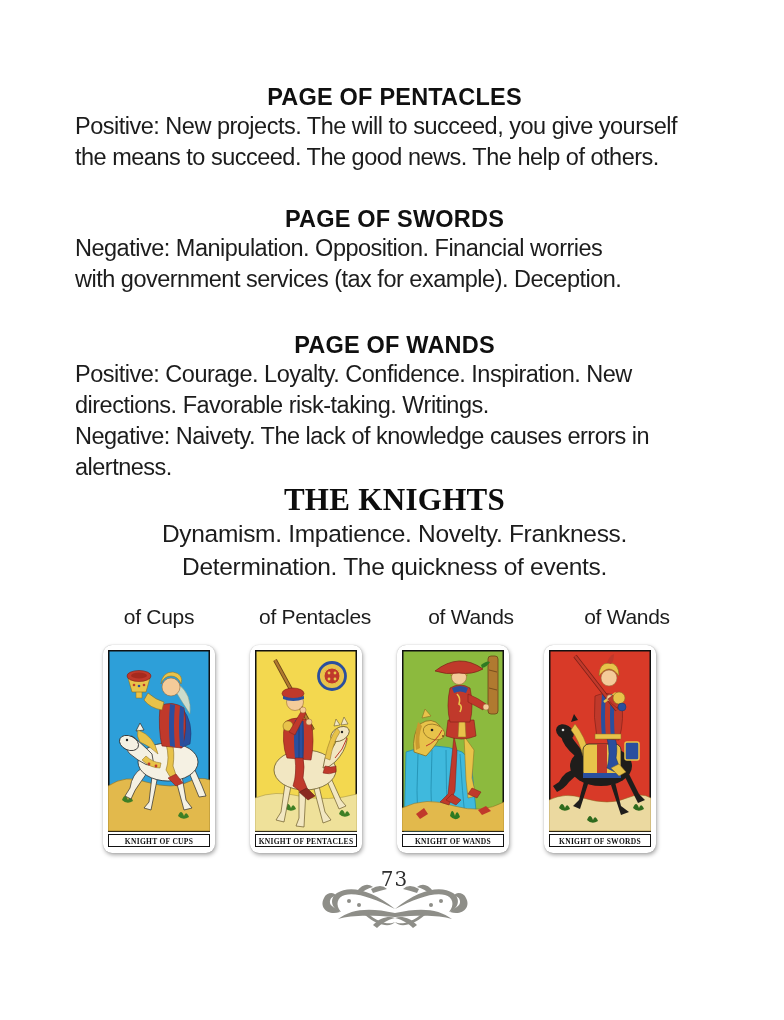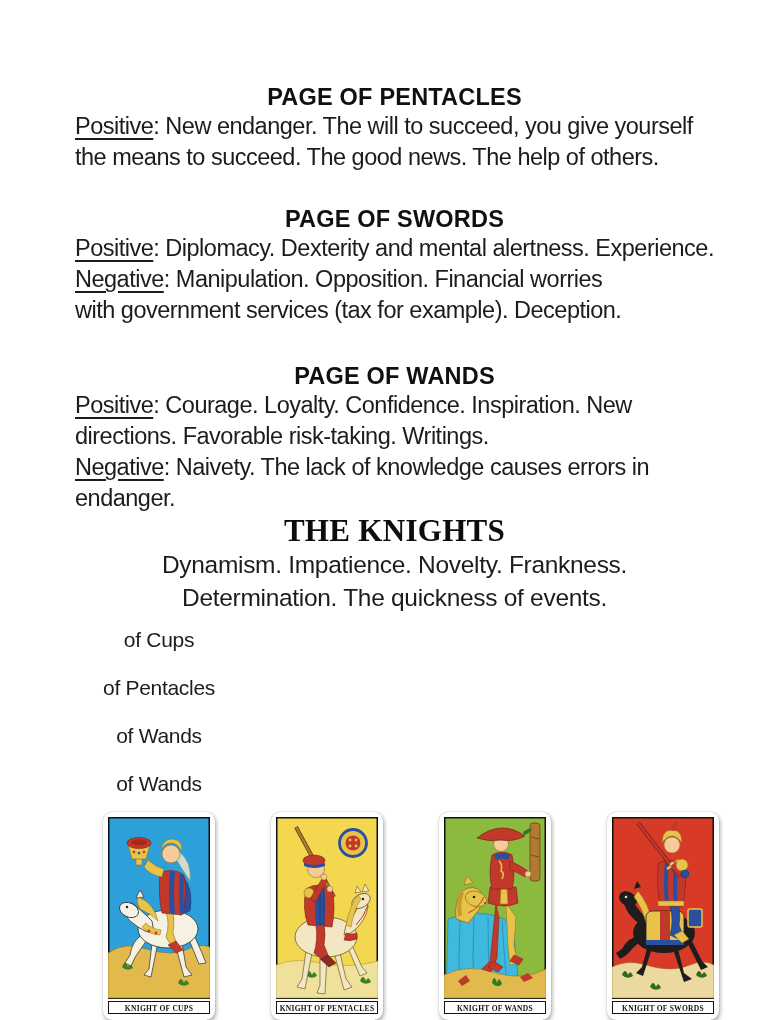--- a/index.html
+++ b/index.html
@@ -7,32 +7,32 @@
     width:784px; height:1020px; background:#ffffff; overflow:hidden;
     font-family:"Liberation Sans", sans-serif; color:#1c1c1c;
   }
   .page { box-sizing:border-box; width:784px; height:1020px; padding:83px 70px 16px 75px; position:relative; }
 
   .sec-heading {
     text-align:center; font-weight:bold; font-size:23.5px; line-height:28px;
     color:#101010; letter-spacing:0.2px;
   }
   .bodyline { font-size:23.5px; line-height:31px; letter-spacing:-0.5px; white-space:nowrap; }
-  .u { text-decoration:underline; text-underline-offset:3.5px; text-decoration-thickness:1.5px; }
+  .u { text-underline-offset:3.5px; text-decoration-thickness:1.5px; }
   .sec1 { margin-bottom:32px; }
   .sec2 { margin-bottom:36px; }
   .sec3 { margin-bottom:0px; }
 
   .knights-heading { font-size:31px; line-height:34px; font-weight:bold; text-align:center; color:#0d0d0d; letter-spacing:0.3px;font-family:Liberation Serif, serif; }
   .subtitle { text-align:center; font-size:24.5px; line-height:33px; letter-spacing:-0.3px; }
 
-  .labels-row { display:flex; gap:24px; margin-left:28px; margin-top:14px;flex-direction:column; }
+  .labels-row { display:flex; gap:44px; margin-left:28px; margin-top:22px; }
   .card-label { width:112px; text-align:center; font-size:21px; letter-spacing:-0.3px; }
 
-  .cards-row { display:flex; gap:56px; margin-left:28px; margin-top:16px; }
+  .cards-row { display:flex; gap:35px; margin-left:28px; margin-top:16px; }
   .card {
     width:112px; height:208px; background:#fff; border-radius:9px;
     box-shadow:1px 2px 4px rgba(0,0,0,0.35), 0 0 1px rgba(0,0,0,0.3);
     padding:5px; box-sizing:border-box;
   }
   .card svg { display:block; }
   .caption {
     margin-top:2px; height:13px; line-height:13px; border:1px solid #111;
     box-sizing:border-box; text-align:center;
     font-family:"Liberation Serif", serif; font-weight:bold; font-size:7.5px;
@@ -46,37 +46,36 @@
     font-family:"DejaVu Serif", serif; font-size:20px; color:#2e2e2e; letter-spacing:1px;
   }
 </style>
 </head>
 <body>
 
 <div class="page">
 
   <div class="sec1">
     <div class="sec-heading">PAGE OF PENTACLES</div>
-    <div class="bodyline"><span class="u">Positive</span><span>: New endanger. The will to succeed, you give yourself</span></div>
+    <div class="bodyline"><span class="u">Positive</span><span>: New projects. The will to succeed, you give yourself</span></div>
     <div class="bodyline">the means to succeed. The good news. The help of others.</div>
   </div>
 
   <div class="sec2">
     <div class="sec-heading">PAGE OF SWORDS</div>
-    <div class="bodyline"><span class="u">Positive</span><span>: Diplomacy. Dexterity and mental alertness. Experience.</span></div>
     <div class="bodyline"><span class="u">Negative</span><span>: Manipulation. Opposition. Financial worries</span></div>
     <div class="bodyline">with government services (tax for example). Deception.</div>
   </div>
 
   <div class="sec3">
     <div class="sec-heading">PAGE OF WANDS</div>
     <div class="bodyline"><span class="u">Positive</span><span>: Courage. Loyalty. Confidence. Inspiration. New</span></div>
     <div class="bodyline">directions. Favorable risk-taking. Writings.</div>
     <div class="bodyline"><span class="u">Negative</span><span>: Naivety. The lack of knowledge causes errors in</span></div>
-    <div class="bodyline">endanger.</div>
+    <div class="bodyline">alertness.</div>
   </div>
 
   <div>
     <div class="knights-heading">THE KNIGHTS</div>
     <div class="subtitle">Dynamism. Impatience. Novelty. Frankness.</div>
     <div class="subtitle">Determination. The quickness of events.</div>
   </div>
 
   <div class="labels-row">
     <div class="card-label">of Cups</div>

